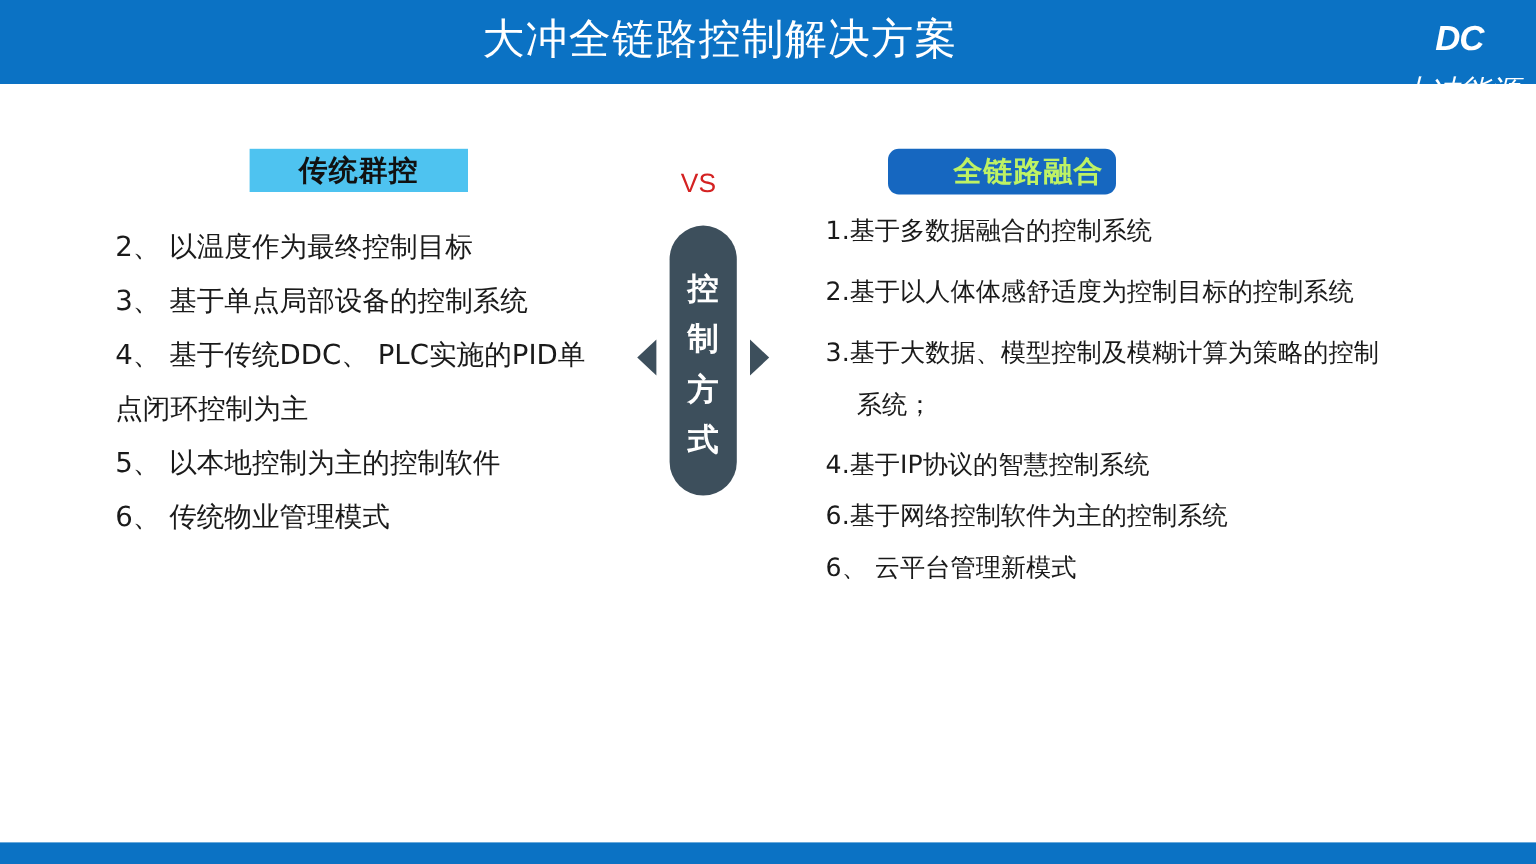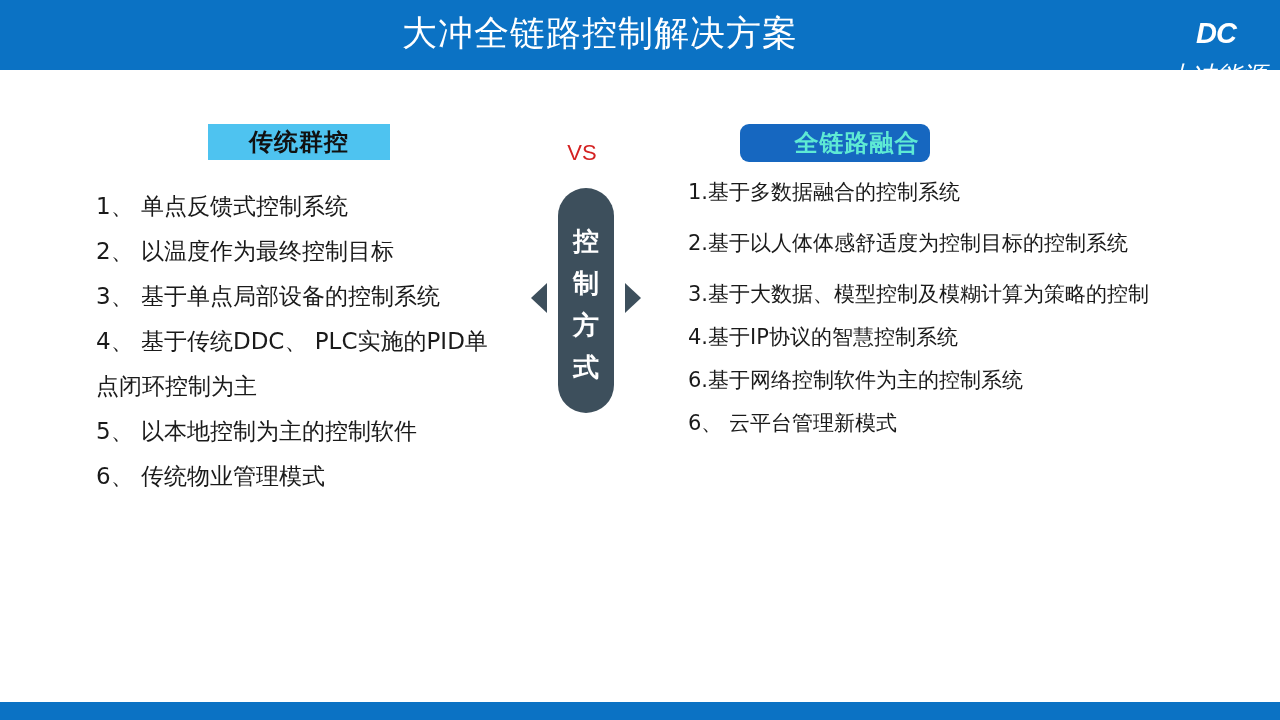--- a/index.html
+++ b/index.html
@@ -52,21 +52,21 @@
     background:#4ec3f0;
     display:flex; align-items:center; justify-content:center;
     color:#111111; font-size:24px; font-weight:bold;
     font-family:"DejaVu Sans","Liberation Sans",sans-serif;
     letter-spacing:1px;
   }
   .right-heading {
     position:absolute; left:740px; top:124px; width:190px; height:38px;
     background:#1667c0; border-radius:9px;
     display:flex; align-items:center; justify-content:center;
-    color:#5eead4; font-size:24px; font-weight:bold;
+    color:#bef264; font-size:24px; font-weight:bold;
     font-family:"DejaVu Sans","Liberation Sans",sans-serif;
     letter-spacing:1px;
     padding-left:44px;
   }
   .vs-label {
     position:absolute; left:560px; top:140px; width:44px;
     text-align:center;
     color:#d42222; font-size:22px; font-weight:400;
     font-family:"Liberation Sans",sans-serif;
   }
@@ -133,21 +133,20 @@
     <span>传统群控</span>
   </div>
 
   <div class="vs-label">VS</div>
 
   <div class="right-heading">
     <span>全链路融合</span>
   </div>
 
   <div class="left-list">
-    <div class="li">1、 单点反馈式控制系统</div>
     <div class="li">2、 以温度作为最终控制目标</div>
     <div class="li">3、 基于单点局部设备的控制系统</div>
     <div class="li">4、 基于传统DDC、 PLC实施的PID单</div>
     <div class="cont">点闭环控制为主</div>
     <div class="li">5、 以本地控制为主的控制软件</div>
     <div class="li">6、 传统物业管理模式</div>
   </div>
 
   <div class="center-group">
     <div class="arrow arrow-left"></div>
@@ -157,20 +156,21 @@
       <span class="pill-char">方</span>
       <span class="pill-char">式</span>
     </div>
     <div class="arrow arrow-right"></div>
   </div>
 
   <div class="right-list">
     <div class="li gap-1">1.基于多数据融合的控制系统</div>
     <div class="li gap-1">2.基于以人体体感舒适度为控制目标的控制系统</div>
     <div class="li">3.基于大数据、模型控制及模糊计算为策略的控制</div>
+    <div class="cont gap-2">系统；</div>
     <div class="li">4.基于IP协议的智慧控制系统</div>
     <div class="li">6.基于网络控制软件为主的控制系统</div>
     <div class="li">6、 云平台管理新模式</div>
   </div>
 
   <div class="footer"></div>
 
 </div>
 
 </body></html>

